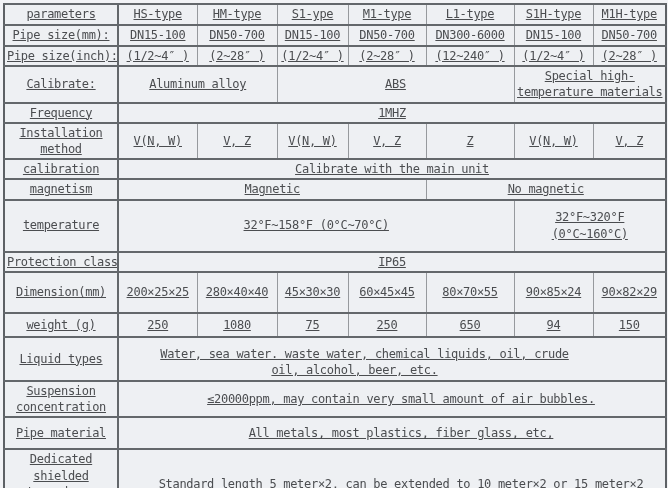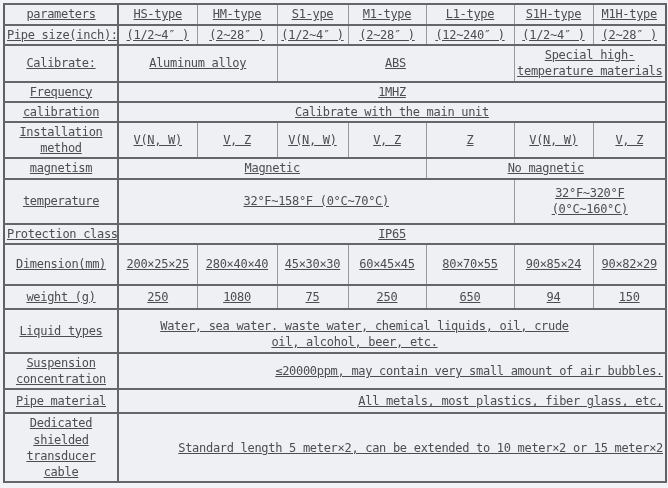--- a/index.html
+++ b/index.html
@@ -27,21 +27,21 @@
     border-top:2px solid #63676b;
     border-bottom:2px solid #63676b;
     text-align:center;
     vertical-align:middle;
     padding:1px 2px;
     overflow:hidden;
     line-height:1.35;
   }
   td.lbl  { border-right:2px solid #63676b; }
   td.nw   { white-space:nowrap; }
-  td.lft  { text-align:right; padding-left:20px; }
+  td.lft  { text-align:center; padding-left:20px; }
   td.liquid {
     text-align:center;
     padding:8px 80px 2px 5px;
     text-indent:20px;
   }
 </style>
 </head>
 <body>
 
 <table class="spec">
@@ -61,20 +61,30 @@
     <td class="lbl nw">parameters</td>
     <td class="nw">HS-type</td>
     <td class="nw">HM-type</td>
     <td class="nw">S1-ype</td>
     <td class="nw">M1-type</td>
     <td class="nw">L1-type</td>
     <td class="nw">S1H-type</td>
     <td class="nw">M1H-type</td>
   </tr>
 
+  <tr style="height:21px">
+    <td class="lbl nw">Pipe size(mm):</td>
+    <td class="nw">DN15-100</td>
+    <td class="nw">DN50-700</td>
+    <td class="nw">DN15-100</td>
+    <td class="nw">DN50-700</td>
+    <td class="nw">DN300-6000</td>
+    <td class="nw">DN15-100</td>
+    <td class="nw">DN50-700</td>
+  </tr>
 
   <tr style="height:20px">
     <td class="lbl nw">Pipe size(inch):</td>
     <td class="nw">(1/2~4″ )</td>
     <td class="nw">(2~28″ )</td>
     <td class="nw">(1/2~4″ )</td>
     <td class="nw">(2~28″ )</td>
     <td class="nw">(12~240″ )</td>
     <td class="nw">(1/2~4″ )</td>
     <td class="nw">(2~28″ )</td>
@@ -85,43 +95,43 @@
     <td colspan="2">Aluminum alloy</td>
     <td colspan="3">ABS</td>
     <td colspan="2">Special high-temperature materials</td>
   </tr>
 
   <tr style="height:19px">
     <td class="lbl nw">Frequency</td>
     <td colspan="7">1MHZ</td>
   </tr>
 
-  <tr style="height:20px">
-    <td class="lbl nw">calibration</td>
-    <td colspan="7">Calibrate with the main unit</td>
-  </tr>
-
   <tr style="height:34px">
     <td class="lbl">Installation method</td>
     <td class="nw">V(N, W)</td>
     <td class="nw">V, Z</td>
     <td class="nw">V(N, W)</td>
     <td class="nw">V, Z</td>
     <td class="nw">Z</td>
     <td class="nw">V(N, W)</td>
     <td class="nw">V, Z</td>
   </tr>
 
   <tr style="height:20px">
+    <td class="lbl nw">calibration</td>
+    <td colspan="7">Calibrate with the main unit</td>
+  </tr>
+
+  <tr style="height:20px">
     <td class="lbl nw">magnetism</td>
     <td colspan="4">Magnetic</td>
     <td colspan="3">No magnetic</td>
   </tr>
 
-  <tr style="height:45px">
+  <tr style="height:52px">
     <td class="lbl nw">temperature</td>
     <td colspan="5">32°F~158°F (0°C~70°C)</td>
     <td colspan="2">32°F~320°F (0°C~160°C)</td>
   </tr>
 
   <tr style="height:20px">
     <td class="lbl nw">Protection class</td>
     <td colspan="7">IP65</td>
   </tr>
 
@@ -150,21 +160,21 @@
   <tr style="height:37px">
     <td class="lbl nw">Liquid types</td>
     <td colspan="7" class="liquid">Water, sea water. waste water, chemical liquids, oil, crude oil, alcohol, beer, etc.</td>
   </tr>
 
   <tr style="height:28px">
     <td class="lbl">Suspension concentration</td>
     <td colspan="7" class="lft">≤20000ppm, may contain very small amount of air bubbles.</td>
   </tr>
 
-  <tr style="height:24px">
+  <tr style="height:32px">
     <td class="lbl nw">Pipe material</td>
     <td colspan="7" class="lft">All metals, most plastics, fiber glass, etc,</td>
   </tr>
 
   <tr style="height:55px">
     <td class="lbl">Dedicated shielded transducer cable</td>
     <td colspan="7" class="lft">Standard length 5 meter×2, can be extended to 10 meter×2 or 15 meter×2</td>
   </tr>
 </tbody>
   </table>

